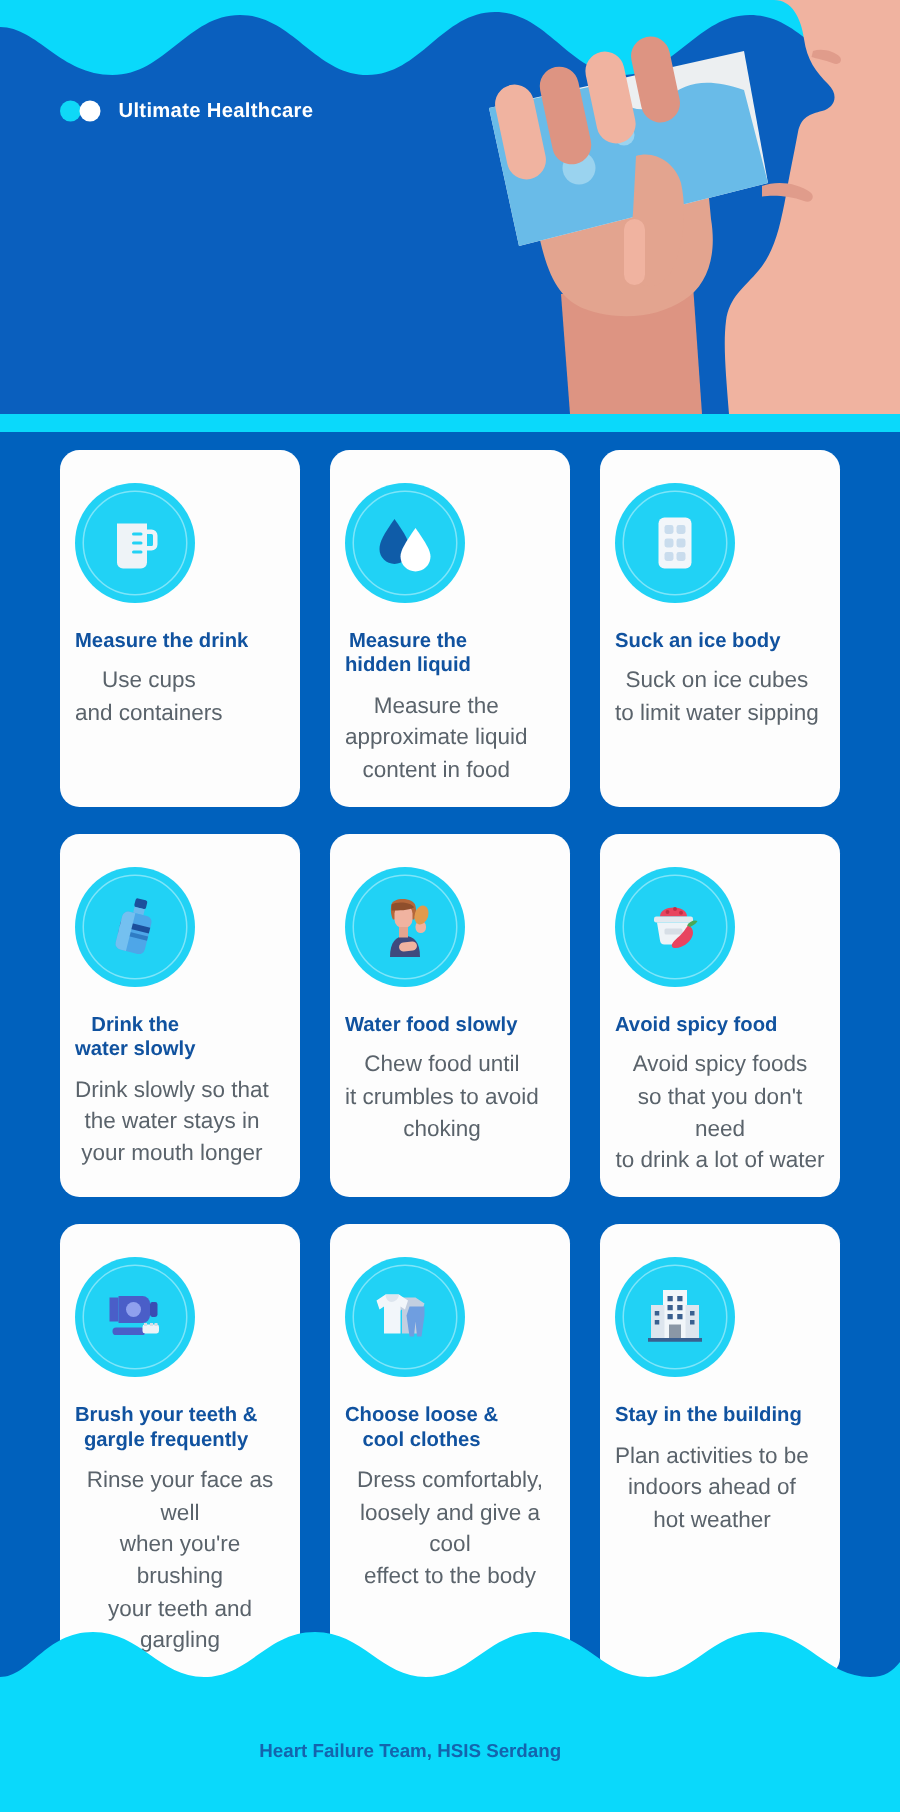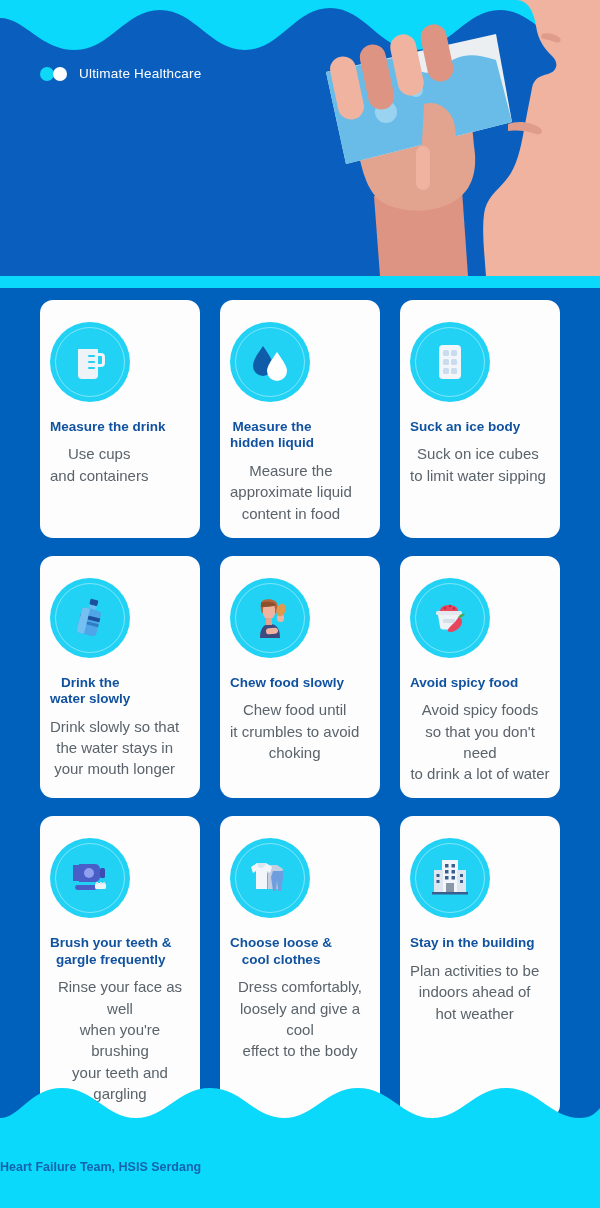--- a/index.html
+++ b/index.html
@@ -9,21 +9,21 @@
     background:#0061bd;
     position:relative;
     overflow:hidden;
   }
   .poster { position:relative; width:600px; height:1208px; background:#0061bd; overflow:hidden; }
 
   
   .header { position:absolute; left:0; top:0; width:600px; height:276px; background:#0a5fbe; overflow:hidden; }
   .top-wave { position:absolute; left:0; top:0; width:600px; height:50px; display:block; }
   .hero-art { position:absolute; right:0; top:0; width:280px; height:276px; }
-  .brand { position:absolute; left:40px; top:66px; display:flex; align-items:center; gap:9px; }
+  .brand { position:absolute; left:40px; top:66px; display:flex; align-items:center; gap:9px;font-weight:bold; }
   .brand-dots { position:relative; width:30px; height:14px; }
   .dot { position:absolute; top:0; width:14px; height:14px; border-radius:50%; }
   .dot-cyan { left:0; background:#0fd8f7; }
   .dot-white { left:13px; background:#ffffff; }
   .brand-name { color:#ffffff; font-size:13.5px; letter-spacing:.2px; }
   .title { position:absolute; left:38px; top:95px; line-height:1.03; }
   .title-line { display:block; font-size:43px; font-weight:bold; letter-spacing:-.6px; }
   .t-white { color:#ffffff; }
   .t-cyan { color:#17d6f8; }
   .header-stripe { position:absolute; left:0; top:276px; width:600px; height:12px; background:#0ad9fb; }
@@ -60,21 +60,21 @@
   }
   .card-desc {
     color:#5a636b; font-size:15px; line-height:1.42; margin-top:8px;
   }
 
   
   .footer { position:absolute; left:0; bottom:0; width:600px; height:120px; }
   .foot-wave { position:absolute; left:0; top:0; width:600px; height:46px; display:block; }
   .foot-fill { position:absolute; left:0; top:44px; width:600px; height:76px; background:#0ad9fb; }
   .foot-text {
-    position:absolute; left:0; bottom:34px; width:547px; text-align:left;
+    position:absolute; left:0; bottom:34px; width:547px; text-align:center;
     color:#1464ad; font-size:12.5px; font-weight:bold;
   }
 </style>
 </head>
 <body>
 
 <div class="poster">
 
   <div class="header">
 
@@ -188,21 +188,21 @@
           <path d="M14 44 C 14 34, 18 30, 24 30 C 30 30, 34 34, 34 44 Z" fill="#3f4a7e"></path>
           <path d="M15 9 C 16 4, 30 4, 31 10 C 32 15, 31 18, 30 19 L 16 19 C 15 17, 14 13, 15 9 Z" fill="#b4673a"></path>
           <rect x="17" y="9" width="12" height="16" rx="6" fill="#f0b3a0"></rect>
           <rect x="20" y="24" width="6" height="7" fill="#e3a48f"></rect>
           <path d="M15 9 C 18 7, 28 7, 30 11 C 26 13, 20 13, 15 13 Z" fill="#8f4f2c"></path>
           <rect x="20" y="34" width="12" height="6" rx="3" transform="rotate(-6 26 37)" fill="#f0b3a0"></rect>
           <rect x="31" y="20" width="7" height="8" rx="3.5" fill="#f0b3a0"></rect>
           <ellipse cx="35" cy="16" rx="4.5" ry="6.5" transform="rotate(18 35 16)" fill="#e09a4e"></ellipse>
         </svg>
       </div>
-      <div class="card-title">Chew food slowly</div>
+      <div class="card-title">Water food slowly</div>
       <div class="card-desc">Chew food until<br>it crumbles to avoid<br>choking</div>
     </div>
 
     <div class="card r2">
       <div class="badge">
         <svg width="46" height="46" viewBox="0 0 46 46">
           <path d="M13 16 C 13 8, 31 8, 31 16 Z" fill="#e8455f"></path>
           <circle cx="18" cy="13" r="1.3" fill="#c02e46"></circle>
           <circle cx="23" cy="11" r="1.3" fill="#c02e46"></circle>
           <circle cx="27" cy="13.5" r="1.3" fill="#c02e46"></circle>

